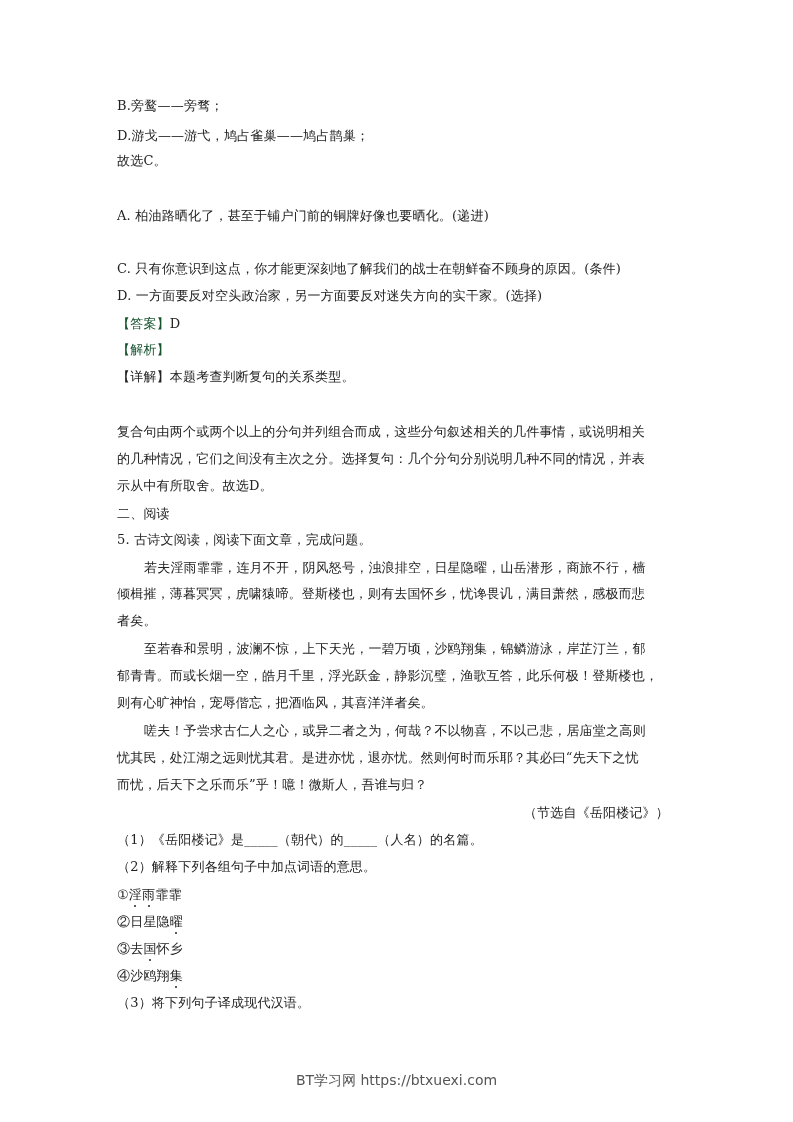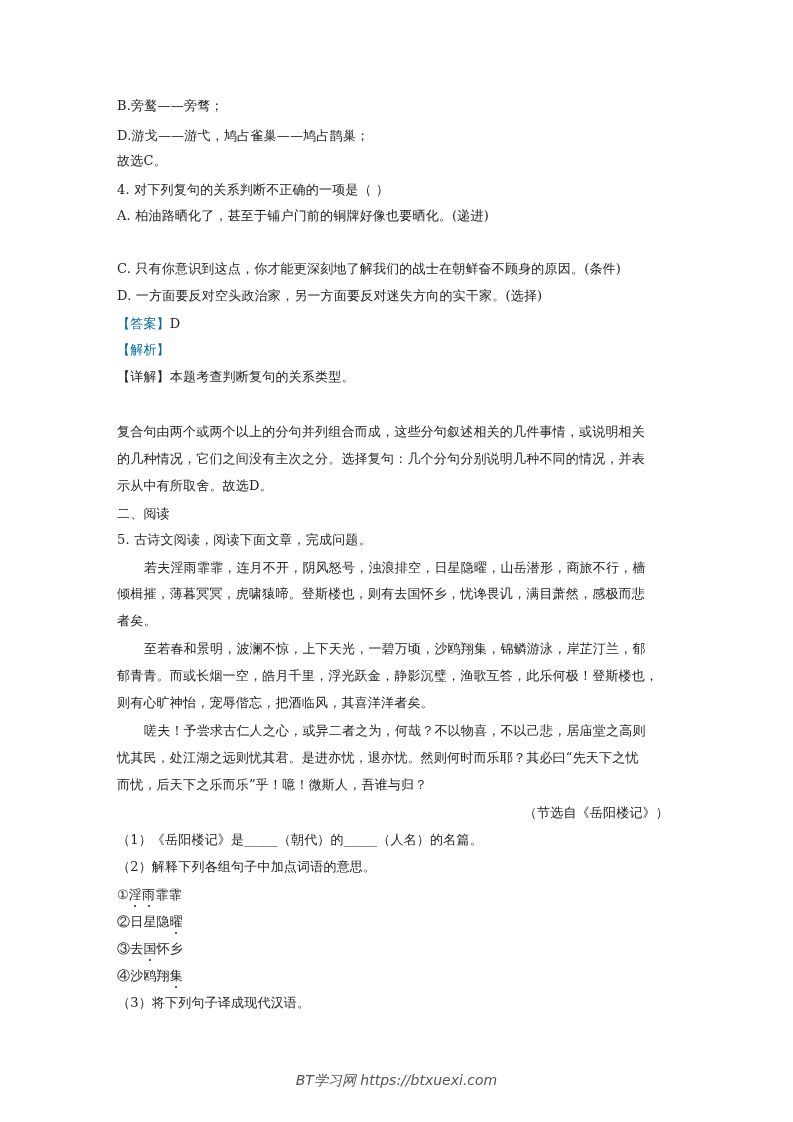--- a/index.html
+++ b/index.html
@@ -24,21 +24,21 @@
     position: absolute;
     left: 117px;
     width: 560px;
     font-size: 13px;
     line-height: 18px;
     white-space: nowrap;
     letter-spacing: 0.2px;
   }
   .indent { left: 144px; }
   .right { left: auto; right: 124px; width: auto; text-align: right; }
-  .blue { color: #0369a1; }
+  .blue { color: #14532d; }
   .dot {
     position: relative;
     display: inline-block;
   }
   .dot::after {
     content: "";
     position: absolute;
     left: 50%;
     bottom: -3px;
     width: 2px; height: 2px;
@@ -48,33 +48,31 @@
   }
   .footer {
     position: absolute;
     left: 0; width: 793px;
     top: 1071px;
     text-align: center;
     font-family: "DejaVu Sans", "Liberation Sans", sans-serif;
     font-size: 14px;
     color: #555555;
     line-height: 18px;
-    font-style: italic;
   }
 </style>
 </head>
 <body>
 
 <div class="page">
 
   <div class="line" style="top:97px">B.旁鹜——旁骛；</div>
   <div class="line" style="top:127px">D.游戈——游弋，鸠占雀巢——鸠占鹊巢；</div>
   <div class="line" style="top:152px">故选C。</div>
 
-  <div class="line" style="top:181px">4.  对下列复句的关系判断不正确的一项是（    ）</div>
   <div class="line" style="top:207px">A.  柏油路晒化了，甚至于铺户门前的铜牌好像也要晒化。(递进)</div>
   <div class="line" style="top:260px">C.  只有你意识到这点，你才能更深刻地了解我们的战士在朝鲜奋不顾身的原因。(条件)</div>
   <div class="line" style="top:287px">D.  一方面要反对空头政治家，另一方面要反对迷失方向的实干家。(选择)</div>
 
   <div class="line" style="top:315px">
     <span class="blue">【答案】</span><span>D</span>
   </div>
   <div class="line blue" style="top:341px">【解析】</div>
   <div class="line" style="top:368px">【详解】本题考查判断复句的关系类型。</div>
 

